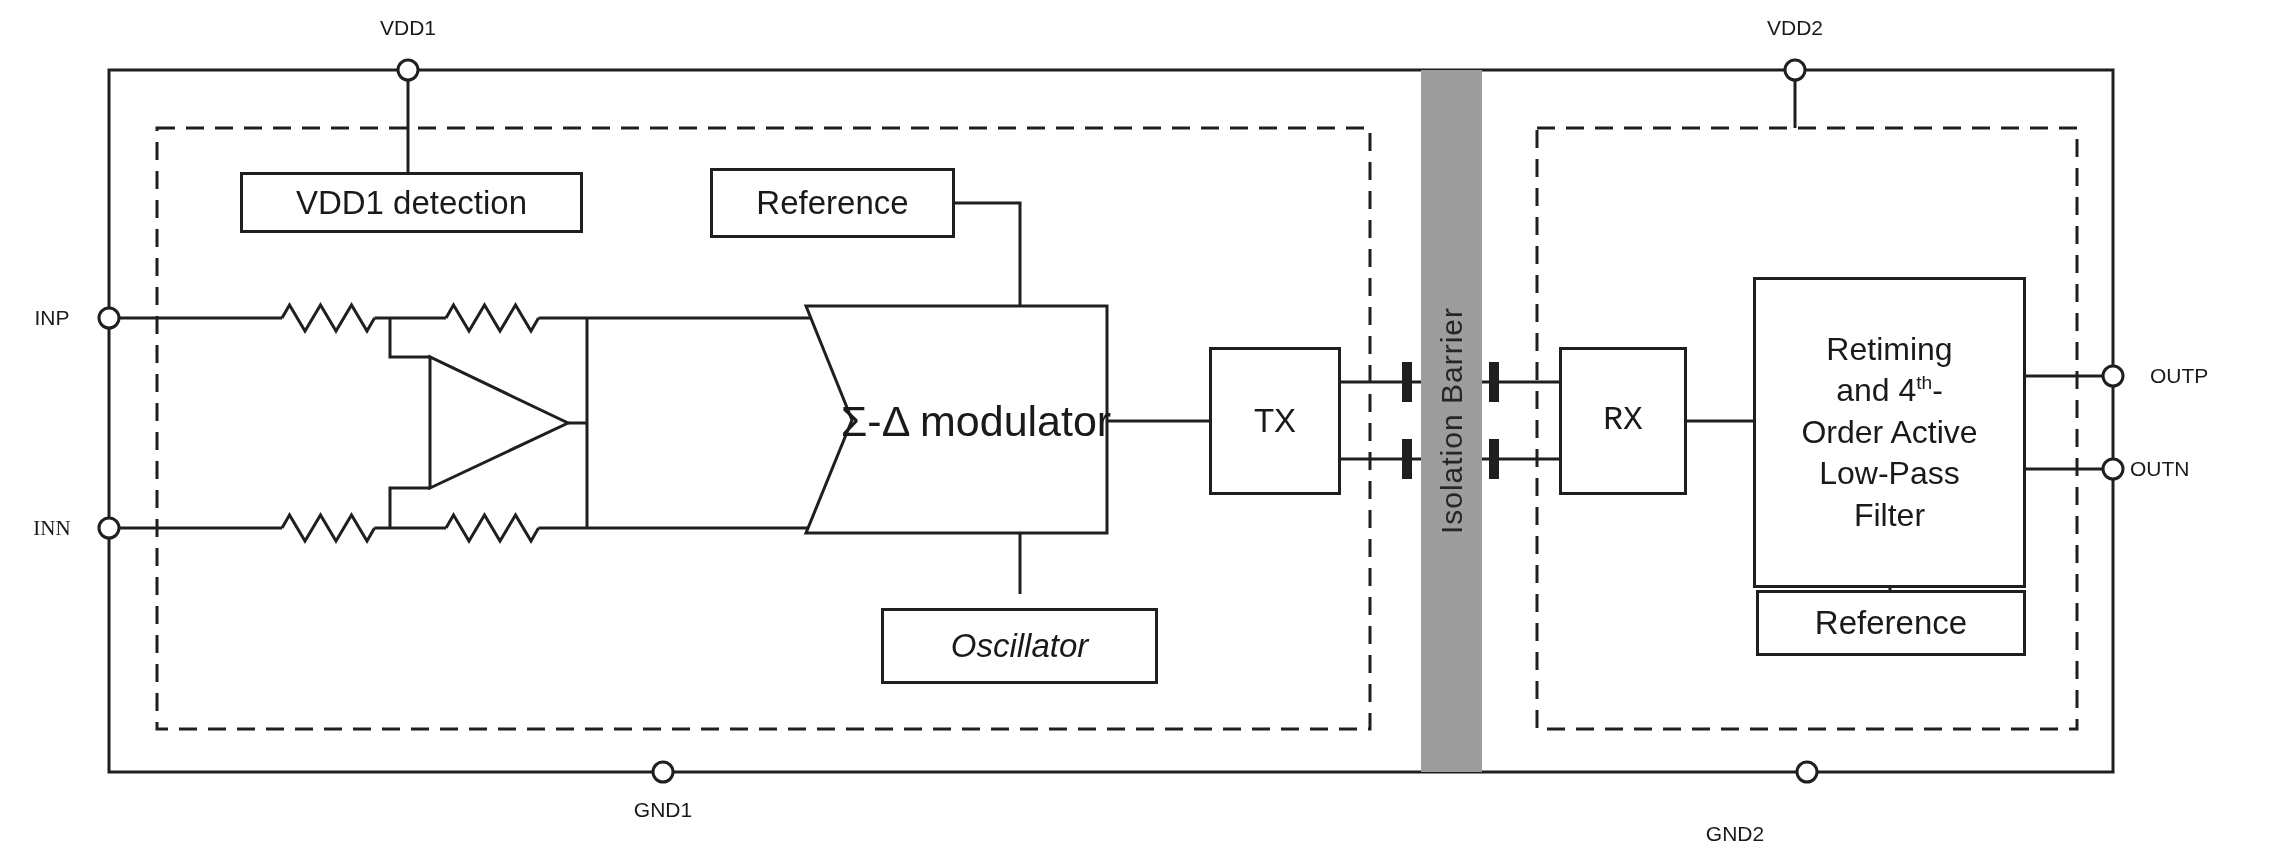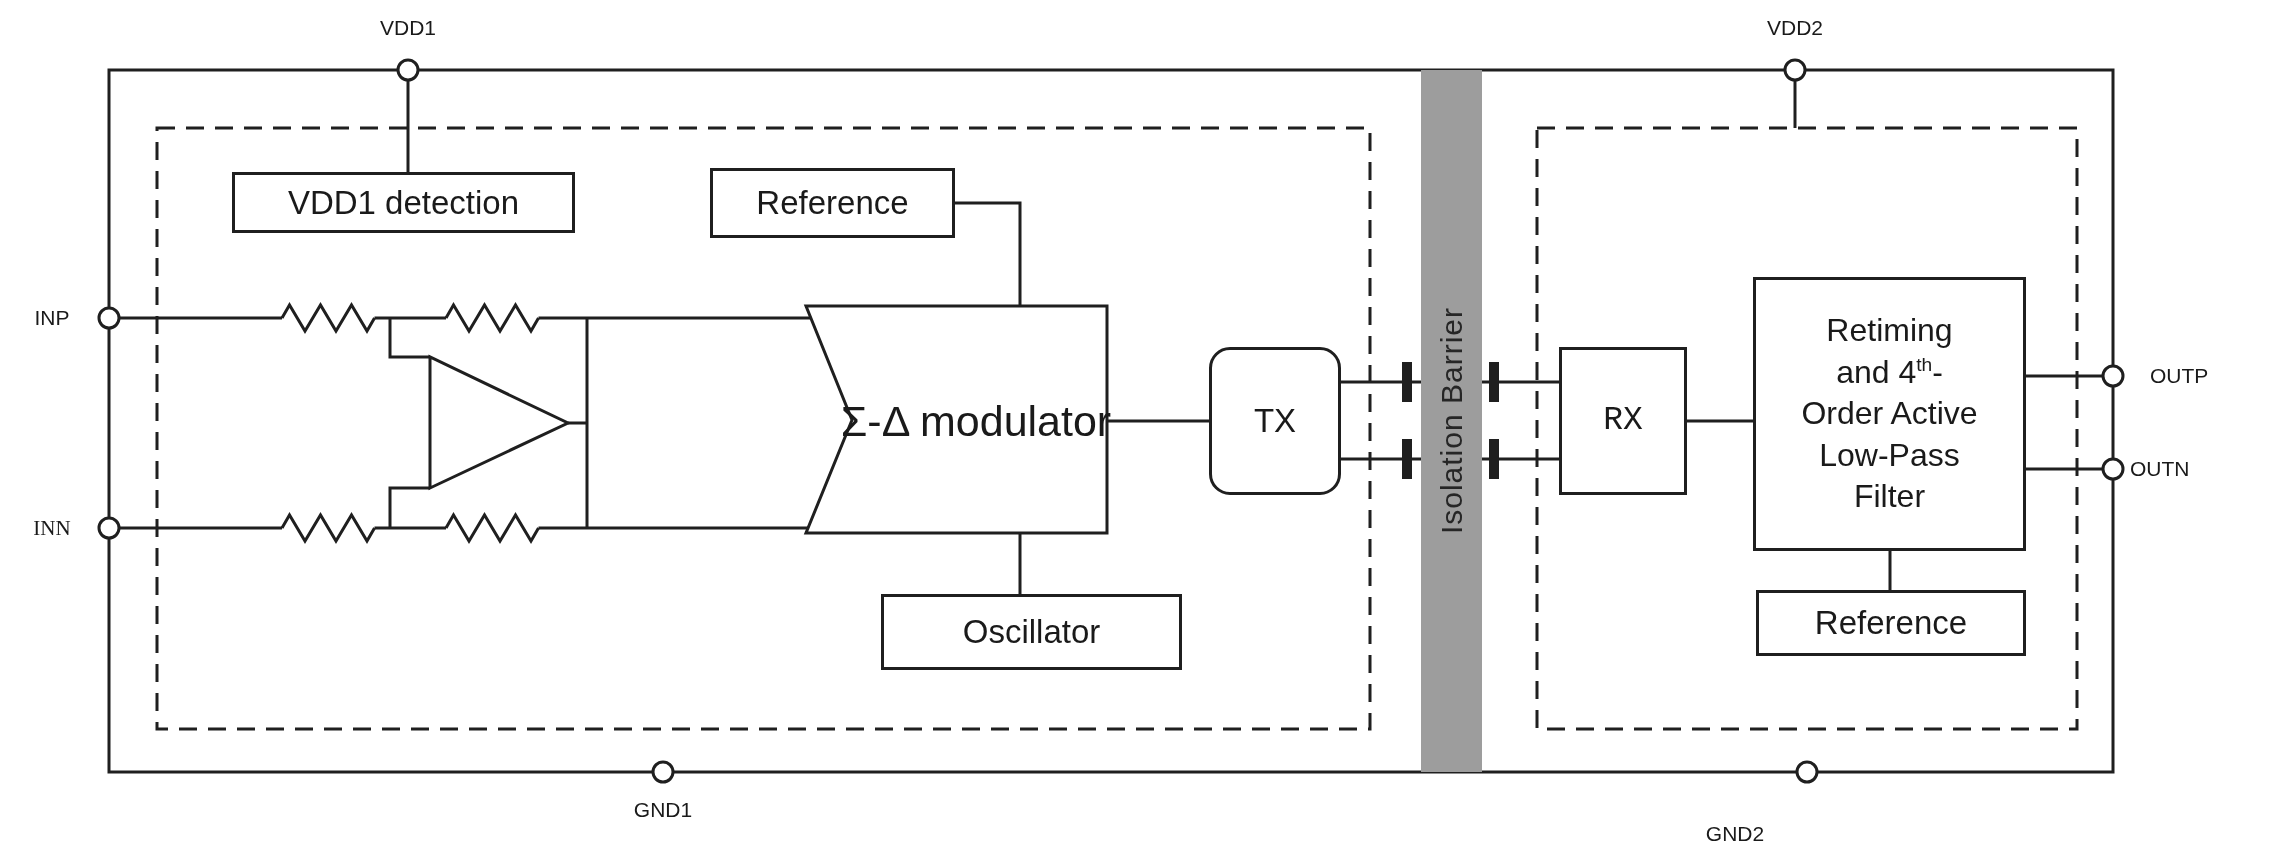--- a/index.html
+++ b/index.html
@@ -91,45 +91,45 @@
       <circle cx="109" cy="528" r="10"></circle>
       <circle cx="2113" cy="376" r="10"></circle>
       <circle cx="2113" cy="469" r="10"></circle>
     </g>
   </svg>
 
   <div class="barrier" style="background: rgb(157, 157, 157);">
     <span class="vtext">Isolation Barrier</span>
   </div>
 
-  <div class="box" style="left:232px;top:172px;width:343px;height:61px;">
+  <div class="box" style="left:240px;top:172px;width:343px;height:61px;">
     <span>VDD1 detection</span>
   </div>
 
   <div class="box" style="left:710px;top:168px;width:245px;height:70px;">
     <span>Reference</span>
   </div>
 
   <div class="mod-label">
     <span>Σ-Δ modulator</span>
   </div>
 
-  <div class="box" style="left:881px;top:594px;width:301px;height:76px;">
+  <div class="box" style="left:881px;top:608px;width:277px;height:76px;font-style:italic;">
     <span>Oscillator</span>
   </div>
 
-  <div class="box" style="left:1209px;top:347px;width:132px;height:148px;border-radius:21px;">
+  <div class="box" style="left:1209px;top:347px;width:132px;height:148px;">
     <span>TX</span>
   </div>
 
   <div class="box" style="left:1559px;top:347px;width:128px;height:148px;font-family:Liberation Mono, monospace;">
     <span>RX</span>
   </div>
 
-  <div class="box filter-box" style="left:1753px;top:277px;width:273px;height:274px;">
+  <div class="box filter-box" style="left:1753px;top:277px;width:273px;height:311px;">
     <div>Retiming</div>
     <div><span>and 4</span><sup>th</sup><span>-</span></div>
     <div>Order Active</div>
     <div>Low-Pass</div>
     <div>Filter</div>
   </div>
 
   <div class="box" style="left:1756px;top:590px;width:270px;height:66px;">
     <span>Reference</span>
   </div>

